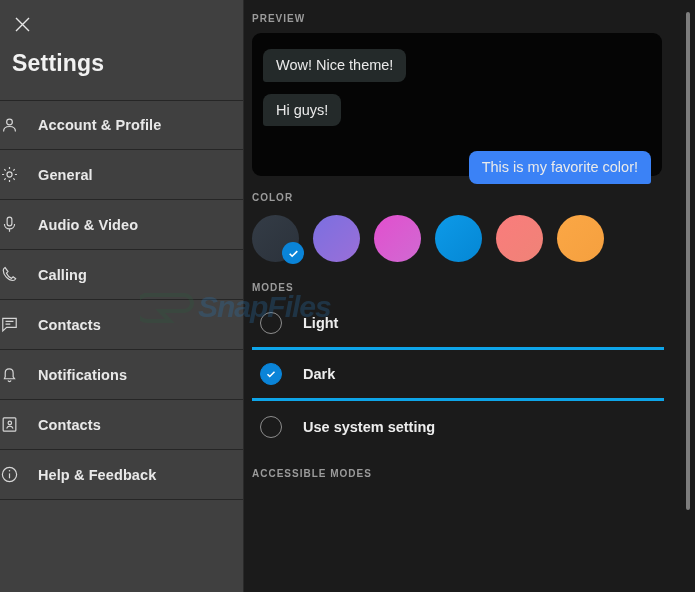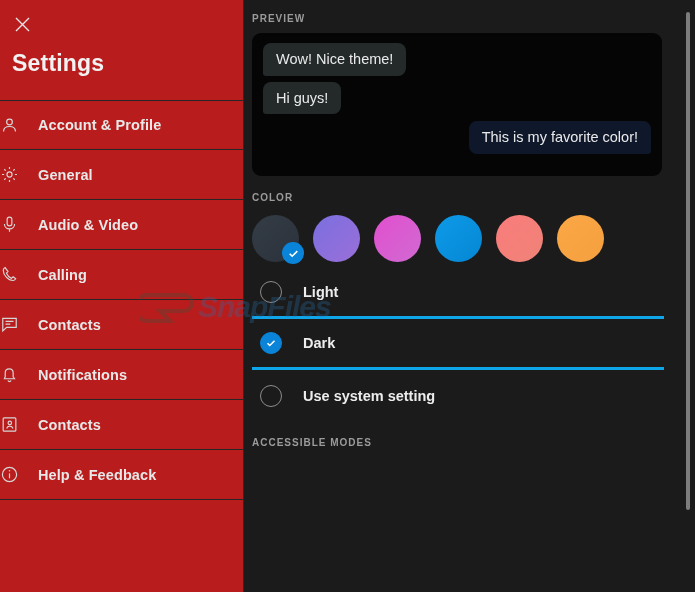--- a/index.html
+++ b/index.html
@@ -7,21 +7,21 @@
     width: 695px; height: 592px;
     background: #1b1b1b;
     font-family: "Liberation Sans", sans-serif;
     overflow: hidden;
   }
   #app { position: relative; width: 695px; height: 592px; display: flex; background: #1b1b1b; }
 
   
   #sidebar {
     width: 244px; height: 592px;
-    background: #b91c1c;
+    background: #404040;
     border-right: 1px solid #2a2a2a;
     flex: 0 0 244px;
     position: relative;
   }
   #close-btn {
     width: 40px; height: 40px;
     display: flex; align-items: center; justify-content: center;
     margin-left: 2px; margin-top: 4px;
     cursor: pointer;
   }
@@ -76,31 +76,32 @@
     padding: 10px 11px;
     display: flex; flex-direction: column;
     gap: 6px;
   }
   .bubble {
     max-width: 300px;
     padding: 8px 13px;
     font-size: 14.5px;
     color: #eaeaea;
     line-height: 1.15;
+    margin-top: 6px;
   }
   .bubble.in {
     align-self: flex-start;
     background: #242a2a;
     border-radius: 8px 8px 8px 3px;
   }
   .bubble.out {
     align-self: flex-end;
-    background: #0f172a;
+    background: #3b82f6;
     border-radius: 8px 8px 3px 8px;
-    margin-top: 1px;
+    margin-top: 19px;
   }
 
   
   #color-head { padding-top: 16px; }
   #swatches { display: flex; gap: 14px; margin-top: 12px; }
   .swatch {
     width: 47px; height: 47px; border-radius: 50%;
     position: relative; cursor: pointer;
   }
   .swatch .check-badge {
@@ -281,20 +282,21 @@
           </svg>
         </span>
       </div>
       <div class="swatch" style="background:linear-gradient(135deg,#7b6fe0,#9a6fd8);"></div>
       <div class="swatch" style="background:linear-gradient(135deg,#e24fce,#d06ad2);"></div>
       <div class="swatch" style="background:linear-gradient(135deg,#0d9ae8,#0587d4);"></div>
       <div class="swatch" style="background:linear-gradient(135deg,#fa7c7c,#ef8377);"></div>
       <div class="swatch" style="background:linear-gradient(135deg,#fba745,#f5a03f);"></div>
     </div>
 
+    <div id="modes-head" class="section-head">MODES</div>
 
     <div class="opt-list">
       <div class="opt-row">
         <span class="radio"></span>
         <span class="opt-label">Light</span>
       </div>
       <div class="opt-row">
         <span class="radio checked">
           <svg width="12" height="12" viewBox="0 0 24 24" fill="none" stroke="#ffffff" stroke-width="3">
             <path d="M5 12.5l4.5 4.5L19 7.5"></path>

